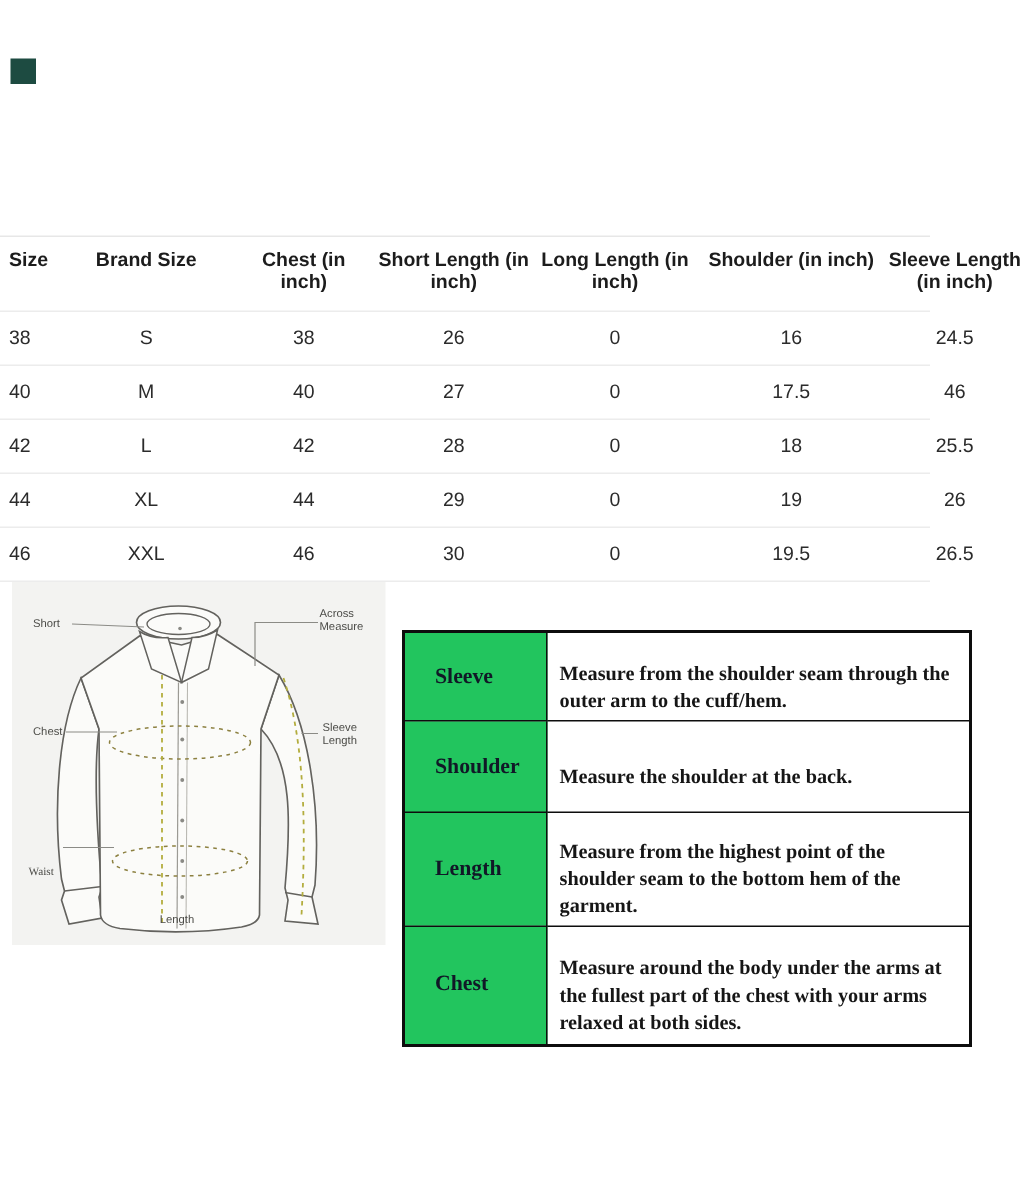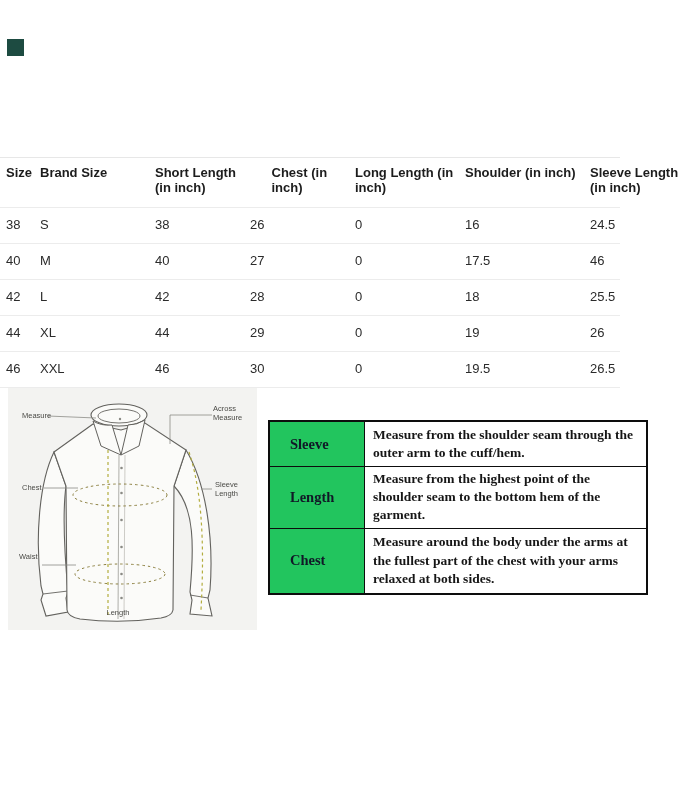--- a/index.html
+++ b/index.html
@@ -8,63 +8,63 @@
     font-family:"Liberation Sans",sans-serif;overflow:hidden;
     -webkit-font-smoothing:antialiased;
   }
   .corner-square{position:absolute;left:7px;top:39px;width:17px;height:17px;}
 
   
   .size-table{position:absolute;left:0;top:157px;width:620px;border-top:1px solid #e7e7e7;}
   .st-row{display:grid;grid-template-columns:40px 115px 95px 105px 110px 125px 93px;
           border-bottom:1px solid #ececec;align-items:center;}
   .st-header{min-height:49px;align-items:start;}
-  .st-cell{font-size:13px;color:#2b2b2b;text-align:left;line-height:1.15;}
+  .st-cell{font-size:13px;color:#2b2b2b;text-align:center;line-height:1.15;}
   .st-header .st-cell{font-weight:600;color:#1c1c1c;padding-top:8px;}
   .st-data{height:35px;}
   .st-cell.first{text-align:left;padding-left:6px;}
   .narrow{display:block;max-width:62px;margin:0 auto;}
 
   
   .diagram{position:absolute;left:8px;top:388px;width:249px;height:242px;background:#f3f3f1;}
   .diagram svg{position:absolute;left:0;top:0;}
   .dia-label{position:absolute;font-size:7.5px;color:#4b4b47;line-height:1.25;}
   .lbl-collar{left:14px;top:23px;width:30px;}
   .lbl-across{left:205px;top:16px;width:42px;}
   .lbl-chest{left:14px;top:95px;width:30px;}
   .lbl-sleeve{left:207px;top:92px;width:40px;}
-  .lbl-waist{left:11px;top:164px;width:30px;}
+  .lbl-waist{left:11px;top:188px;width:30px;font-family:Liberation Serif, serif;}
   .lbl-length{left:80px;top:220px;width:60px;text-align:center;}
 
   
   .measure-table{position:absolute;left:268px;top:420px;width:380px;border-collapse:collapse;
                  font-family:"Liberation Serif",serif;}
   .measure-table td{border:1.5px solid #0d0d0d;vertical-align:middle;}
   .measure-table{border:2px solid #0d0d0d;}
   td.term{width:70px;background:#22c55e;font-weight:bold;font-size:14.5px;color:#111827;
           padding:3px 4px 3px 20px;}
-  td.desc{font-weight:bold;font-size:13.5px;color:#161616;line-height:1.35;padding:3px 10px 3px 8px;}
+  td.desc{font-weight:bold;font-size:13.5px;color:#161616;line-height:1.35;padding:17px 10px 3px 8px;}
   tr.r-sleeve td{height:38px;}
   tr.r-shoulder td{height:40px;}
   tr.r-length td{height:42px;}
   tr.r-chest td{height:58px;margin-top:42px;}
 </style>
 </head>
 <body>
 
 <div class="corner-square" style="background:#1d4b41;"></div>
 
 <div class="size-table">
   <div class="st-row st-header">
     <div class="st-cell first">Size</div>
     <div class="st-cell">Brand Size</div>
-    <div class="st-cell">Short Length (in inch)</div>
     <div class="st-cell">
         <span class="narrow">Chest (in inch)</span>
       </div>
+    <div class="st-cell">Short Length (in inch)</div>
     <div class="st-cell">Long Length (in inch)</div>
     <div class="st-cell">Shoulder (in inch)</div>
     <div class="st-cell">Sleeve Length (in inch)</div>
   </div>
 
   <div class="st-row st-data">
     <div class="st-cell first">38</div>
     <div class="st-cell">S</div>
     <div class="st-cell">38</div>
     <div class="st-cell">26</div>
@@ -150,34 +150,38 @@
     <path d="M181,64 C193,100 197,150 193,222" fill="none" stroke="#b3ad3e" stroke-width="1.2" stroke-dasharray="3 3"></path>
 
     <g stroke="#8b8b86" stroke-width="0.8" fill="none">
       <line x1="40" y1="28" x2="88" y2="30"></line>
       <path d="M204,27 L162,27 L162,56"></path>
       <line x1="36" y1="100" x2="70" y2="100"></line>
       <line x1="204" y1="101" x2="193" y2="101"></line>
       <line x1="34" y1="177" x2="68" y2="177"></line>
     </g>
   </svg>
-  <div class="dia-label lbl-collar">Measure</div>
+  <div class="dia-label lbl-collar">Short</div>
   <div class="dia-label lbl-across">Across Measure</div>
   <div class="dia-label lbl-chest">Chest</div>
   <div class="dia-label lbl-sleeve">Sleeve Length</div>
   <div class="dia-label lbl-waist">Waist</div>
   <div class="dia-label lbl-length">Length</div>
 </div>
 
 <table class="measure-table">
   <tbody>
     <tr class="r-sleeve">
       <td class="term">Sleeve</td>
       <td class="desc">Measure from the shoulder seam through the outer arm to the cuff/hem.</td>
     </tr>
+    <tr class="r-shoulder">
+      <td class="term">Shoulder</td>
+      <td class="desc">Measure the shoulder at the back.</td>
+    </tr>
     <tr class="r-length">
       <td class="term">Length</td>
       <td class="desc">Measure from the highest point of the shoulder seam to the bottom hem of the garment.</td>
     </tr>
     <tr class="r-chest">
       <td class="term">Chest</td>
       <td class="desc">Measure around the body under the arms at the fullest part of the chest with your arms relaxed at both sides.</td>
     </tr>
   </tbody>
 </table>

